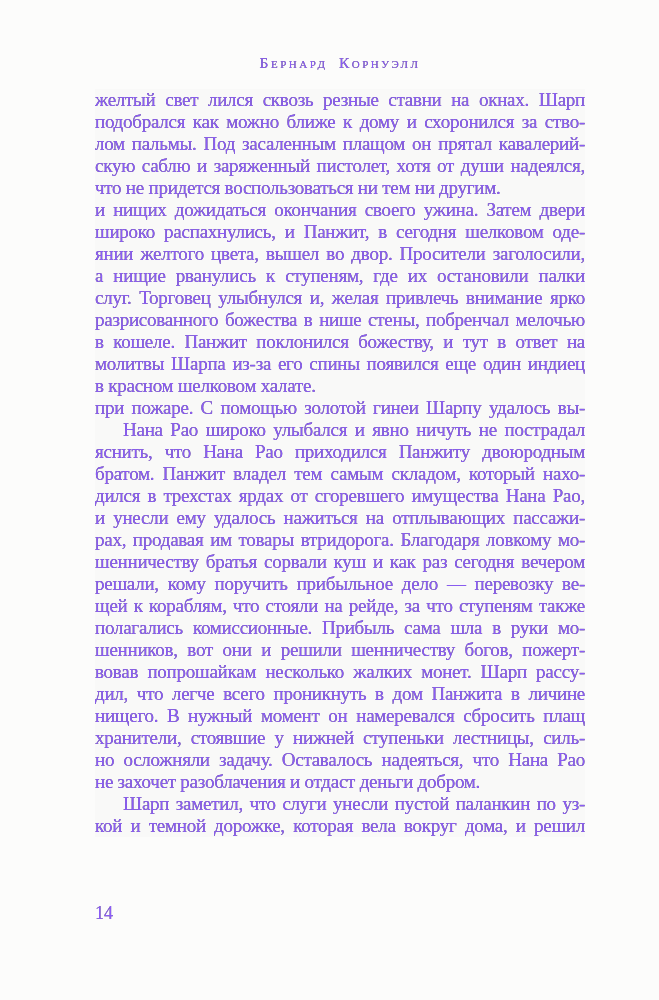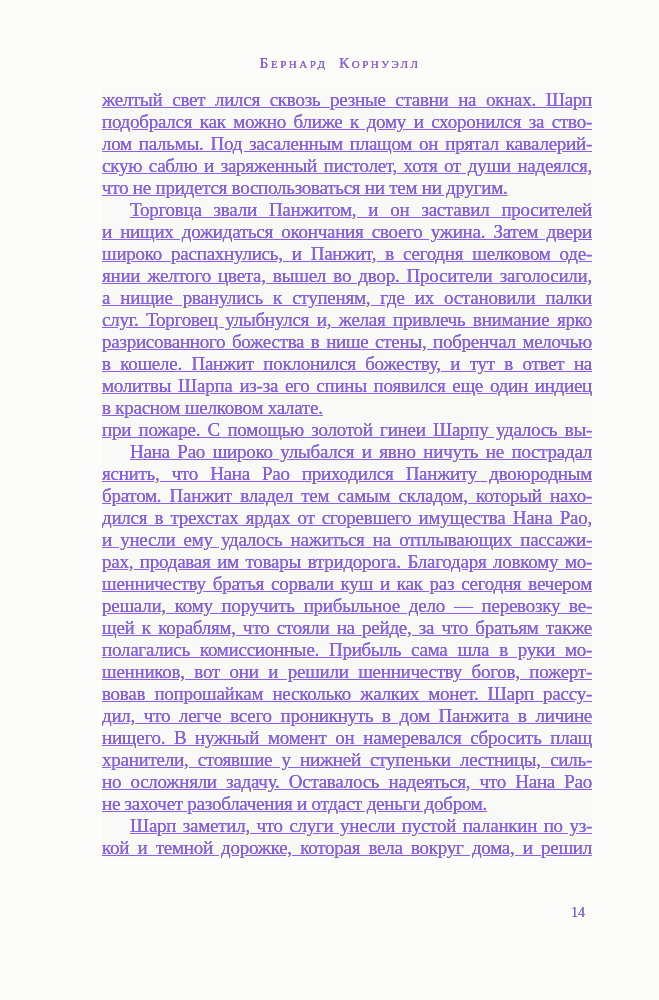--- a/index.html
+++ b/index.html
@@ -27,82 +27,80 @@
     text-align: center;
     font-variant: small-caps;
     font-size: 15.5px;
     letter-spacing: 2.5px;
     word-spacing: 5px;
     line-height: 20px;
   }
   .text-block {
     position: absolute;
     top: 89px;
-    left: 102px;
+    left: 95px;
     width: 490px;
     font-size: 19px;
     line-height: 22px;
     letter-spacing: -0.25px;
-    text-decoration: underline;
   }
   .text-line {
     height: 22px;
     overflow: hidden;
     text-align: justify;
     text-align-last: justify;
     background: rgba(90, 90, 90, 0.02);
   }
   .text-line.indent {
     text-indent: 28px;
   }
   .text-line.para-end {
     text-align-last: left;
   }
   .page-number {
     position: absolute;
     top: 902px;
     left: 95px;
     width: 490px;
-    text-align: right;
-    font-size: 14px;
+    text-align: left;
+    font-size: 18px;
     line-height: 22px;
   }
 </style>
 </head>
 <body>
 
 <div class="page" style="background: rgb(252, 252, 251); color: #8b5cf6;">
   <div class="running-header">Бернард Корнуэлл</div>
 
   <div class="text-block">
       <div class="text-line">желтый свет лился сквозь резные ставни на окнах. Шарп</div>
       <div class="text-line">подобрался как можно ближе к дому и схоронился за ство-</div>
       <div class="text-line">лом пальмы. Под засаленным плащом он прятал кавалерий-</div>
       <div class="text-line">скую саблю и заряженный пистолет, хотя от души надеялся,</div>
       <div class="text-line para-end">что не придется воспользоваться ни тем ни другим.</div>
-      <div class="text-line indent">Торговца звали Панжитом, и он заставил просителей</div>
       <div class="text-line">и нищих дожидаться окончания своего ужина. Затем двери</div>
       <div class="text-line">широко распахнулись, и Панжит, в сегодня шелковом оде-</div>
       <div class="text-line">янии желтого цвета, вышел во двор. Просители заголосили,</div>
       <div class="text-line">а нищие рванулись к ступеням, где их остановили палки</div>
       <div class="text-line">слуг. Торговец улыбнулся и, желая привлечь внимание ярко</div>
       <div class="text-line">разрисованного божества в нише стены, побренчал мелочью</div>
       <div class="text-line">в кошеле. Панжит поклонился божеству, и тут в ответ на</div>
       <div class="text-line">молитвы Шарпа из-за его спины появился еще один индиец</div>
       <div class="text-line para-end">в красном шелковом халате.</div>
       <div class="text-line">при пожаре. С помощью золотой гинеи Шарпу удалось вы-</div>
       <div class="text-line indent">Нана Рао широко улыбался и явно ничуть не пострадал</div>
       <div class="text-line">яснить, что Нана Рао приходился Панжиту двоюродным</div>
       <div class="text-line">братом. Панжит владел тем самым складом, который нахо-</div>
       <div class="text-line">дился в трехстах ярдах от сгоревшего имущества Нана Рао,</div>
       <div class="text-line">и унесли ему удалось нажиться на отплывающих пассажи-</div>
       <div class="text-line">рах, продавая им товары втридорога. Благодаря ловкому мо-</div>
       <div class="text-line">шенничеству братья сорвали куш и как раз сегодня вечером</div>
       <div class="text-line">решали, кому поручить прибыльное дело — перевозку ве-</div>
-      <div class="text-line">щей к кораблям, что стояли на рейде, за что братьям также</div>
+      <div class="text-line">щей к кораблям, что стояли на рейде, за что ступеням также</div>
       <div class="text-line">полагались комиссионные. Прибыль сама шла в руки мо-</div>
       <div class="text-line">шенников, вот они и решили шенничеству богов, пожерт-</div>
       <div class="text-line">вовав попрошайкам несколько жалких монет. Шарп рассу-</div>
       <div class="text-line">дил, что легче всего проникнуть в дом Панжита в личине</div>
       <div class="text-line">нищего. В нужный момент он намеревался сбросить плащ</div>
       <div class="text-line">хранители, стоявшие у нижней ступеньки лестницы, силь-</div>
       <div class="text-line">но осложняли задачу. Оставалось надеяться, что Нана Рао</div>
       <div class="text-line para-end">не захочет разоблачения и отдаст деньги добром.</div>
       <div class="text-line indent">Шарп заметил, что слуги унесли пустой паланкин по уз-</div>
       <div class="text-line">кой и темной дорожке, которая вела вокруг дома, и решил</div>

